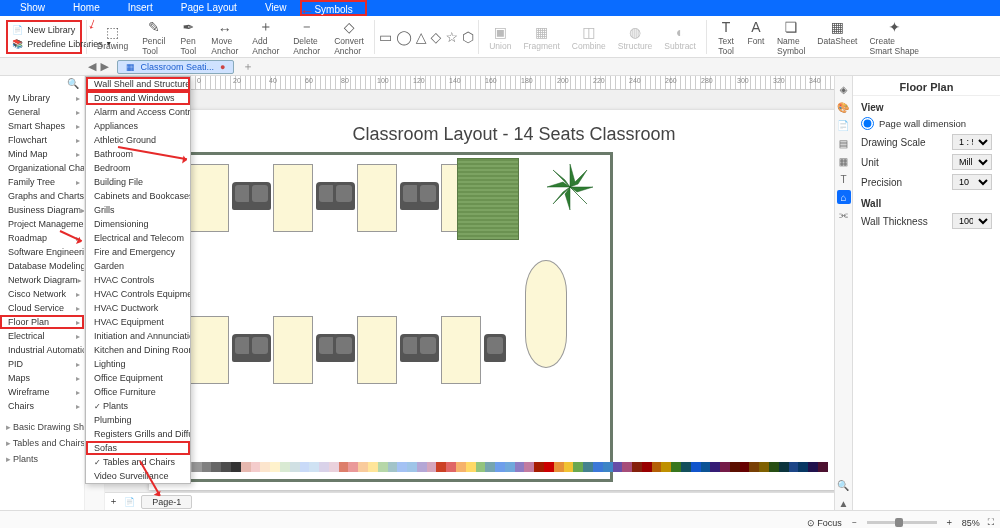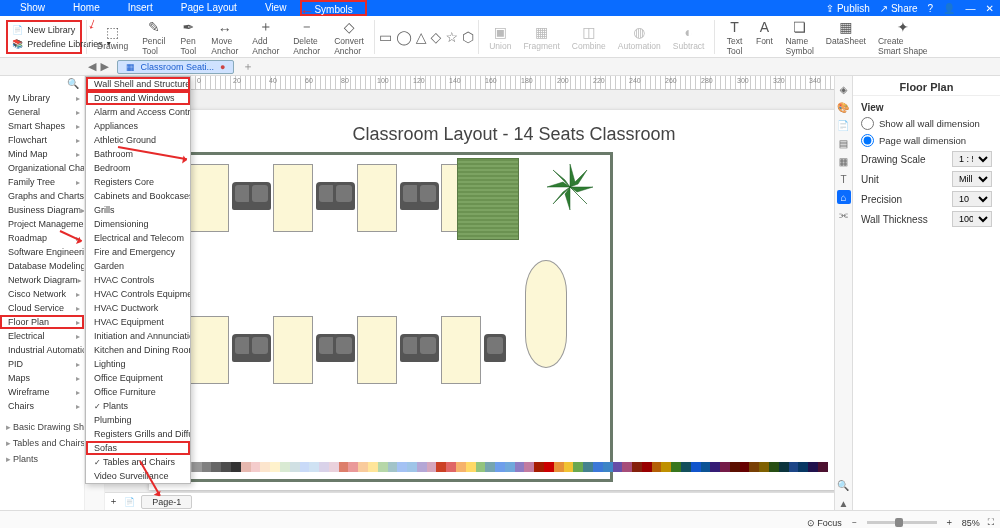--- a/index.html
+++ b/index.html
@@ -97,28 +97,20 @@
 <body>
 
 <div class="menubar">
   <span class="menu-item">Show</span>
   <span class="menu-item">Home</span>
   <span class="menu-item">Insert</span>
   <span class="menu-item">Page Layout</span>
   <span class="menu-item">View</span>
   <span class="menu-item active">Symbols</span>
   <span class="arrow-red" style="left:300px;top:1px;">←</span>
-  <div class="right">
-    <span>⇪ <span>Publish</span></span>
-    <span>↗ <span>Share</span></span>
-    <span>?</span>
-    <span>👤</span>
-    <span>—</span>
-    <span>✕</span>
-  </div>
 </div>
 
 <div class="ribbon">
   <div class="section-left">
     <div class="lib-btn">📄 <span>New Library</span></div>
     <div class="lib-btn">📚 <span>Predefine Libraries</span><span style="font-size:8px;">▾</span></div>
   </div>
   <span class="arrow-red" style="left:88px;top:0px;font-size:16px;transform:rotate(200deg);">↑</span>
   <div class="divider"></div>
   <div class="tool">
@@ -167,21 +159,21 @@
       <div class="tool dis">
         <div class="ic">▦</div>
         <div>Fragment</div>
       </div>
       <div class="tool dis">
         <div class="ic">◫</div>
         <div>Combine</div>
       </div>
       <div class="tool dis">
         <div class="ic">◍</div>
-        <div>Automation</div>
+        <div>Structure</div>
       </div>
       <div class="tool dis">
         <div class="ic">◐</div>
         <div>Subtract</div>
       </div>
     </div>
   <div class="divider"></div>
   <div id="ribbon-text" style="display:flex;">
       <div class="tool">
         <div class="ic">T</div>
@@ -321,21 +313,21 @@
 
   <div class="flyout">
     <div id="flyout-items">
         <div class="fi hi">Wall Shell and Structure</div>
         <div class="fi hi">Doors and Windows</div>
         <div class="fi">Alarm and Access Control</div>
         <div class="fi">Appliances</div>
         <div class="fi">Athletic Ground</div>
         <div class="fi">Bathroom</div>
         <div class="fi">Bedroom</div>
-        <div class="fi">Registers Core</div>
+        <div class="fi">Building File</div>
         <div class="fi">Cabinets and Bookcases</div>
         <div class="fi">Grills</div>
         <div class="fi">Dimensioning</div>
         <div class="fi">Electrical and Telecom</div>
         <div class="fi">Fire and Emergency</div>
         <div class="fi">Garden</div>
         <div class="fi">HVAC Controls</div>
         <div class="fi">HVAC Controls Equipment</div>
         <div class="fi">HVAC Ductwork</div>
         <div class="fi">HVAC Equipment</div>
@@ -530,39 +522,36 @@
     <div class="ri">⫘</div>
     <div style="flex:1"></div>
     <div class="ri">🔍</div>
     <div class="ri">▲</div>
   </div>
 
   <div class="props">
     <div class="ptitle">Floor Plan</div>
     <div class="phead">View</div>
     <label class="radio">
-        <input type="radio" name="wd" style=""> 
-        <span>Show all wall dimension</span>
-      </label>
-    <label class="radio">
         <input type="radio" name="wd" checked="" style=""> 
         <span>Page wall dimension</span>
       </label>
     <div class="prow">
         <span>Drawing Scale</span>
         <select><option>1 : 50</option></select>
       </div>
     <div class="prow">
         <span>Unit</span>
         <select><option>Millimet...</option></select>
       </div>
     <div class="prow">
         <span>Precision</span>
         <select><option>10</option></select>
       </div>
+    <div class="phead">Wall</div>
     <div class="prow">
         <span>Wall Thickness</span>
         <select><option>100 mm</option></select>
       </div>
   </div>
 </div>
 
 <div class="statusbar">
   <div></div>
   <div class="right">

